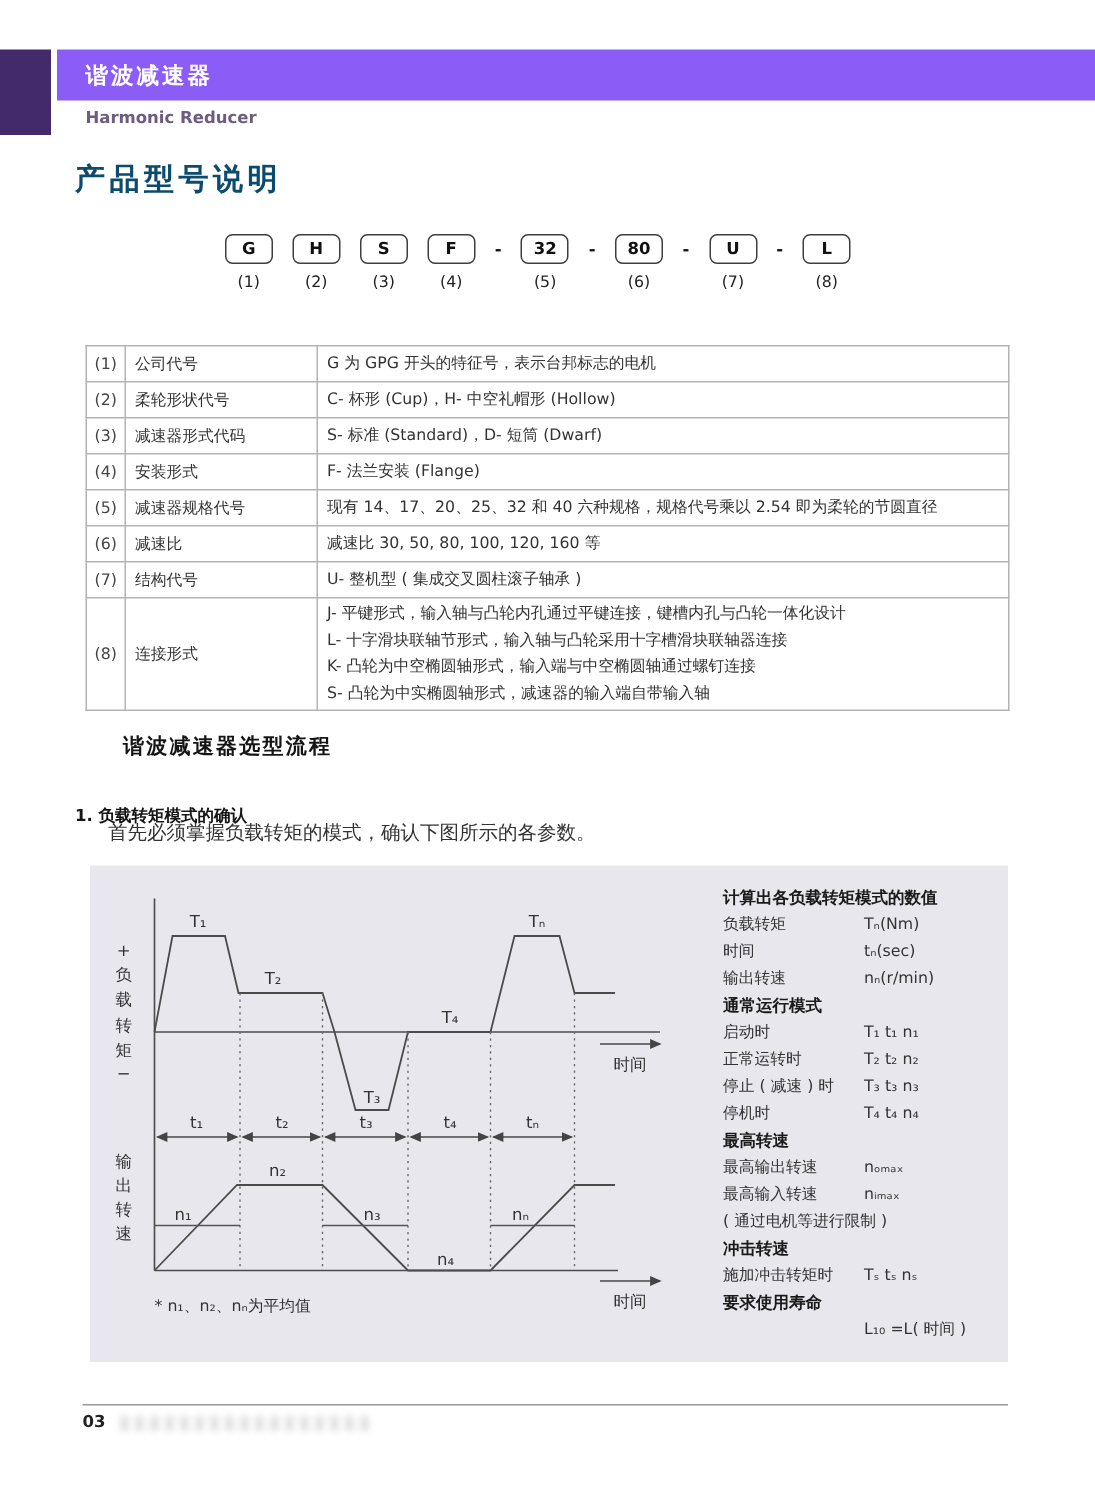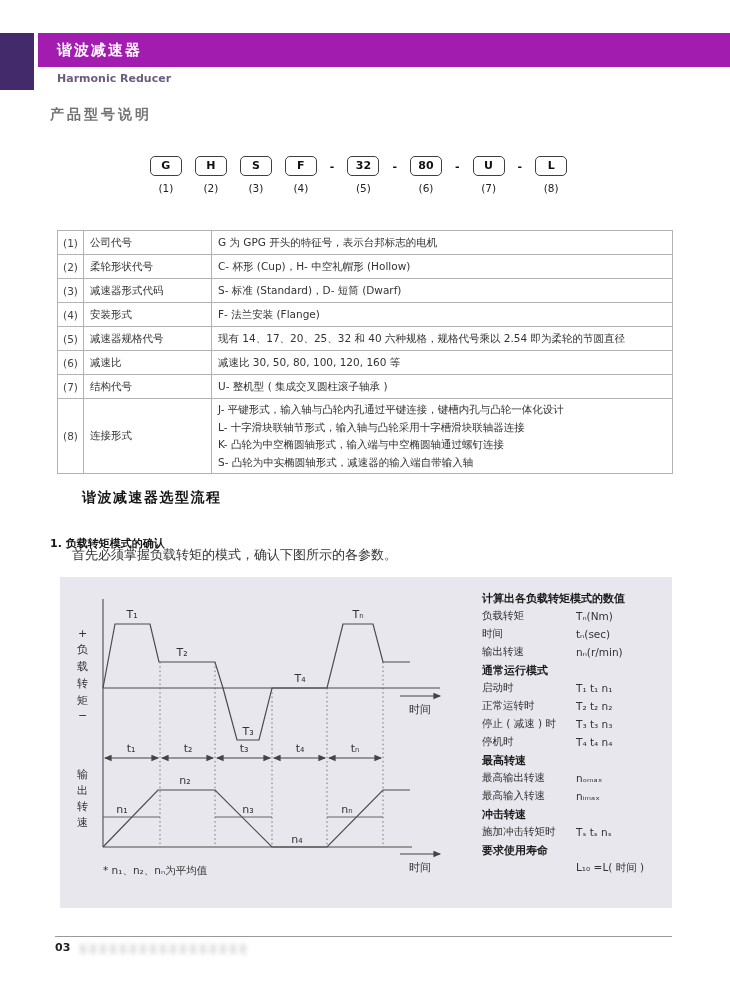--- a/index.html
+++ b/index.html
@@ -1,26 +1,26 @@
 <!DOCTYPE html>
 <html><head>
 <meta charset="utf-8">
 <style>
   html,body{margin:0;padding:0;}
   body{width:730px;height:990px;background:#ffffff;font-family:"DejaVu Sans","Liberation Sans",sans-serif;color:#222;}
   .page{position:relative;width:730px;height:990px;overflow:hidden;background:#fff;}
 
   
   .hdr-block{position:absolute;left:0;top:33px;width:34px;height:57px;background:#432a6b;}
-  .hdr-bar{position:absolute;left:38px;top:33px;width:692px;height:34px;background:#a21caf;}
+  .hdr-bar{position:absolute;left:38px;top:33px;width:692px;height:34px;background:#8b5cf6;}
   .hdr-title{display:block;color:#fff;font-size:15px;font-weight:bold;line-height:34px;padding-left:19px;letter-spacing:2px;}
   .hdr-en{position:absolute;left:57px;top:72px;font-size:11px;font-weight:bold;color:#6b5c80;}
 
   
-  .sec1-title{position:absolute;left:50px;top:106px;font-size:14px;font-weight:bold;color:#737373;letter-spacing:3px;}
+  .sec1-title{position:absolute;left:50px;top:106px;font-size:20px;font-weight:bold;color:#0c4a6e;letter-spacing:3px;}
   .sec2-title{position:absolute;left:50px;top:489px;font-size:14px;font-weight:bold;color:#151515;letter-spacing:1.5px;margin-left:32px;}
   .step-title{position:absolute;left:50px;top:536px;font-size:11px;font-weight:bold;color:#151515;}
   .step-text{position:absolute;left:72px;top:546px;font-size:13px;color:#333;}
 
   
   .model-row{position:absolute;left:45px;top:156px;width:627px;display:flex;justify-content:center;align-items:flex-start;column-gap:13px;}
   .mc-col{display:flex;flex-direction:column;align-items:center;}
   .mc-box{width:30px;height:18px;border:1.5px solid #3f3f3f;border-radius:5px;background:#fff;font-size:11px;font-weight:bold;line-height:18px;text-align:center;color:#111;}
   .mc-num{margin-top:6px;font-size:10.5px;color:#222;}
   .mc-dash{font-size:11px;font-weight:bold;line-height:21px;color:#111;}
@@ -275,20 +275,23 @@
           <span class="p-label">最高转速</span>
         </div>
         <div class="p-row">
           <span class="p-label">最高输出转速</span>
           <span class="p-value">nₒₘₐₓ</span>
         </div>
         <div class="p-row">
           <span class="p-label">最高输入转速</span>
           <span class="p-value">nᵢₘₐₓ</span>
         </div>
+        <div class="p-row">
+          <span class="p-label">( 通过电机等进行限制 )</span>
+        </div>
         <div class="p-row p-bold">
           <span class="p-label">冲击转速</span>
         </div>
         <div class="p-row">
           <span class="p-label">施加冲击转矩时</span>
           <span class="p-value">Tₛ tₛ nₛ</span>
         </div>
         <div class="p-row p-bold">
           <span class="p-label">要求使用寿命</span>
         </div>

